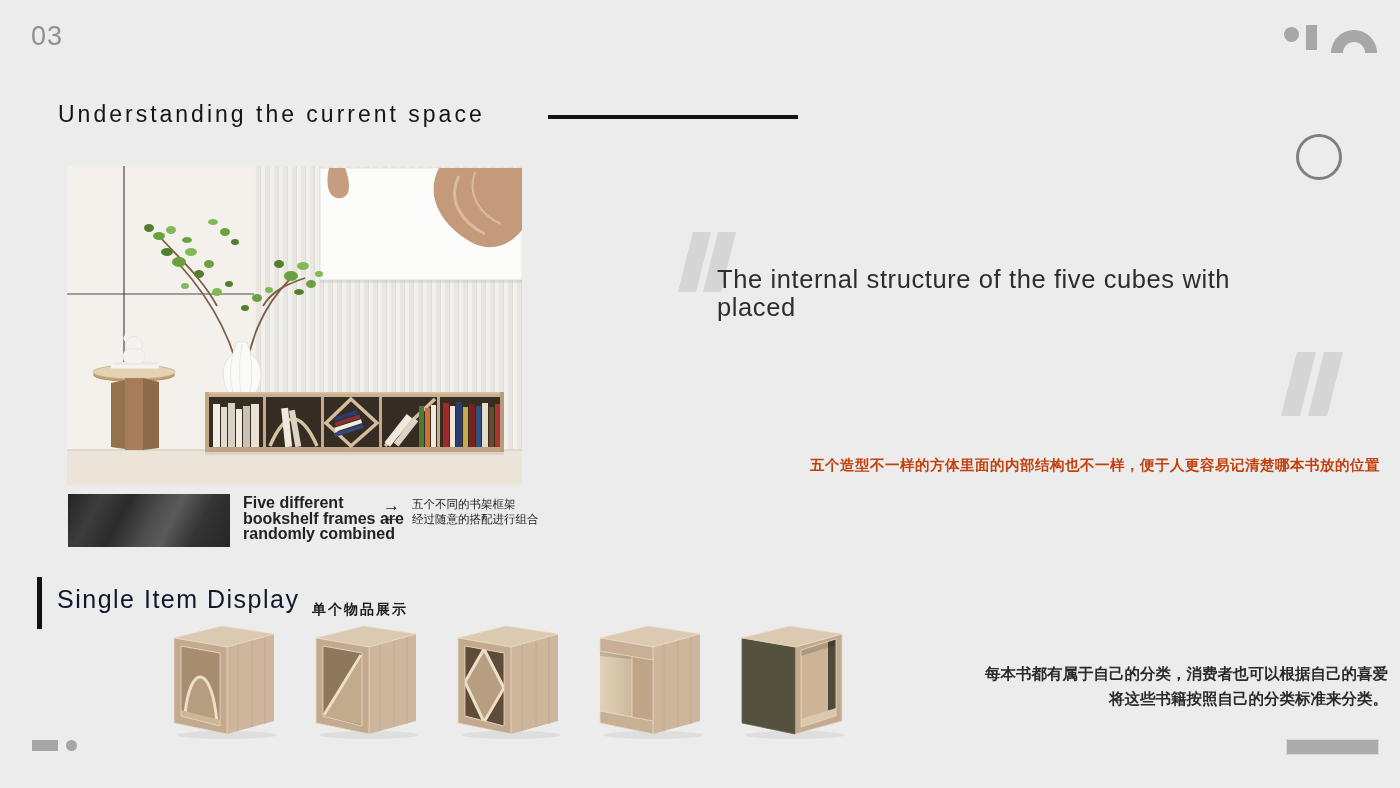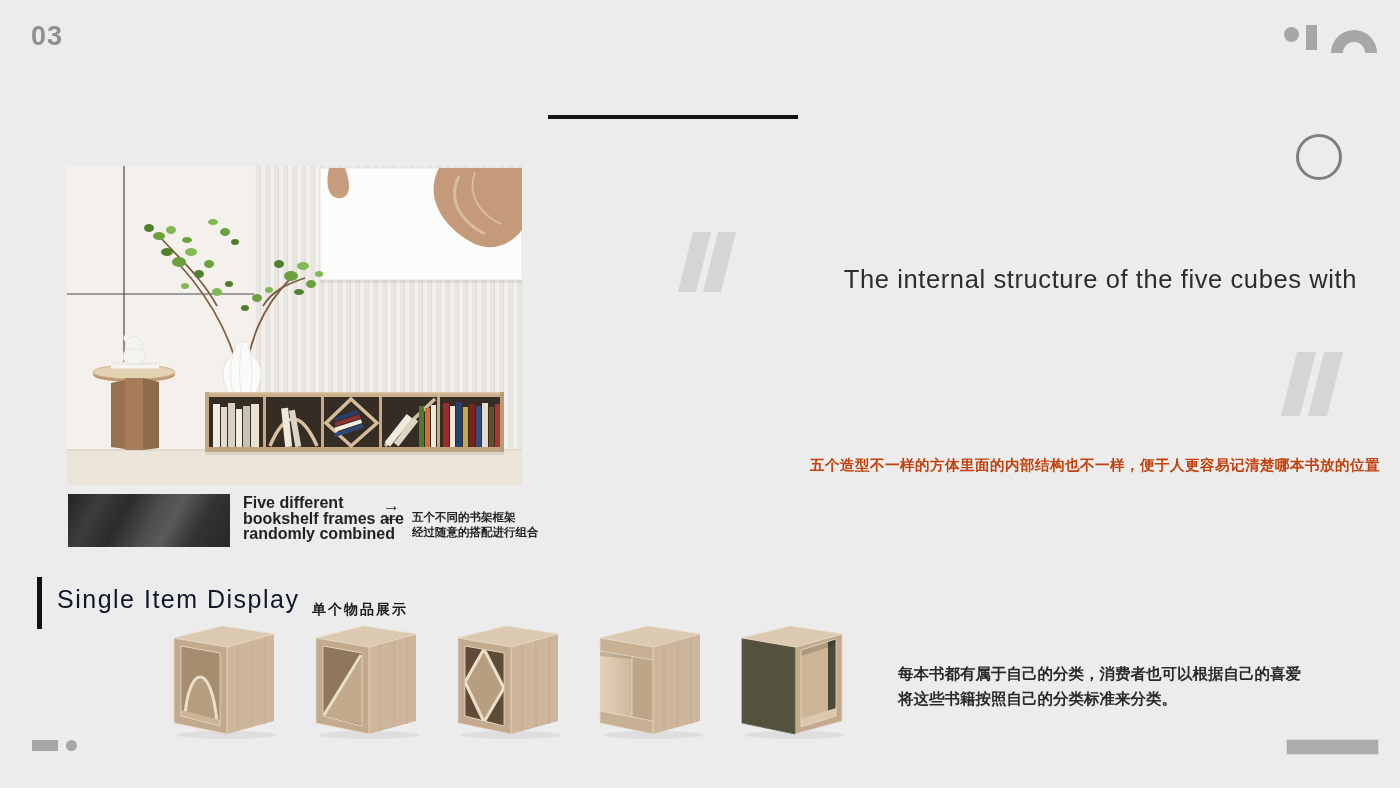--- a/index.html
+++ b/index.html
@@ -8,21 +8,21 @@
     width:1400px;height:788px;
     background:#ececec;
     overflow:hidden;
     font-family:"Liberation Sans", sans-serif;
     color:#1a1a1a;
   }
   .abs{position:absolute;}
 
   .page-number{
     left:31px;top:21px;
-    font-size:27px;font-weight:bold;
+    font-size:27px;font-weight:normal;
     color:#8f8f8f;letter-spacing:1px;
   }
 
   
   .logo-dot{left:1284px;top:27px;width:15px;height:15px;border-radius:50%;background:#a7a7a7;}
   .logo-bar{left:1306px;top:25px;width:11px;height:25px;background:#a7a7a7;}
   .logo-arch{left:1331px;top:28px;}
 
   .main-title{
     left:58px;top:101px;
@@ -47,29 +47,29 @@
         #4e4e4e 52%, #5a5a5a 62%, #343434 78%, #262626 100%);
   }
 
   .caption-en{
     left:243px;top:495px;width:172px;
     font-size:16px;font-weight:bold;line-height:15.5px;color:#222;
   }
   .arrows{left:383px;top:500px;font-size:17px;font-weight:bold;color:#1c1c1c;line-height:11px;text-align:center;}
   .caption-zh{
     left:412px;top:497px;
-    font-size:11.5px;font-weight:bold;line-height:15px;color:#222;margin-top:13px;
+    font-size:11.5px;font-weight:normal;line-height:15px;color:#222;
   }
 
   .quote-open{left:678px;top:232px;}
   .quote-close{left:1281px;top:352px;}
   .quote-text{
     left:717px;top:266px;width:640px;
     font-size:25.5px;line-height:27.5px;
-    letter-spacing:0.6px;color:#2d2d2d;font-weight:400;text-align:right;
+    letter-spacing:0.6px;color:#2d2d2d;font-weight:400;
   }
 
   .note-zh{
     right:20px;top:456px;
     font-size:14.5px;font-weight:bold;color:#c2410c;
     letter-spacing:0.5px;white-space:nowrap;
   }
 
   .section-bar{left:37px;top:577px;width:5px;height:52px;background:#111;}
   .section-title{
@@ -86,40 +86,41 @@
   }
 
   .products{
     left:170px;top:620px;
     display:flex;gap:27px;
   }
   .products svg{display:block;}
 
   .description-zh{
     left:898px;top:662px;width:490px;
-    font-size:15.5px;font-weight:bold;line-height:24.5px;color:#2a2a2a;
+    font-size:15.5px;font-weight:bold;line-height:24.5px;color:#2a2a2a;text-align:right;
   }
 
   .footer-rect{left:32px;top:740px;width:26px;height:11px;background:#a6a6a6;}
   .footer-dot{left:66px;top:740px;width:11px;height:11px;border-radius:50%;background:#a6a6a6;}
   .footer-bar{left:1286px;top:739px;width:91px;height:14px;background:#acacac;border:1px solid #d9d9d9;}
 </style>
 </head>
 <body>
 
 <div class="slide">
 
   <div class="abs page-number">03</div>
 
   <div class="abs logo-dot"></div>
   <div class="abs logo-bar"></div>
   <svg class="abs logo-arch" width="46" height="25" viewBox="0 0 46 25">
     <path d="M0,25 A23,23 0 0 1 46,25 L34,25 A11,11 0 0 0 12,25 Z" fill="#a7a7a7"></path>
   </svg>
 
+  <div class="abs main-title">Understanding the current space</div>
   <div class="abs title-line"></div>
 
   <div class="abs deco-ring"></div>
 
   <svg class="abs room-photo" width="455" height="319" viewBox="0 0 455 319">
     <defs>
       <pattern id="flute" width="9" height="10" patternUnits="userSpaceOnUse">
         <rect width="9" height="10" fill="#f2f0ec"></rect>
         <rect x="0" width="4.5" height="10" fill="#e9e6e1"></rect>
         <rect x="4.2" width="0.8" height="10" fill="#dedad4"></rect>
@@ -264,20 +265,21 @@
     <div>五个不同的书架框架</div>
     <div>经过随意的搭配进行组合</div>
   </div>
 
   <svg class="abs quote-open" width="58" height="60" viewBox="0 0 58 60">
     <polygon points="15,0 33,0 18,60 0,60" fill="#d5d5d5"></polygon>
     <polygon points="40,0 58,0 43,60 25,60" fill="#d5d5d5"></polygon>
   </svg>
   <div class="abs quote-text">
     <div>The internal structure of the five cubes with</div>
+    <div>placed</div>
   </div>
   <svg class="abs quote-close" width="62" height="64" viewBox="0 0 62 64">
     <polygon points="16,0 35,0 19,64 0,64" fill="#d5d5d5"></polygon>
     <polygon points="43,0 62,0 46,64 27,64" fill="#d5d5d5"></polygon>
   </svg>
 
   <div class="abs note-zh">五个造型不一样的方体里面的内部结构也不一样，便于人更容易记清楚哪本书放的位置</div>
 
   <div class="abs section-bar"></div>
   <div class="abs section-title">Single Item Display</div>

